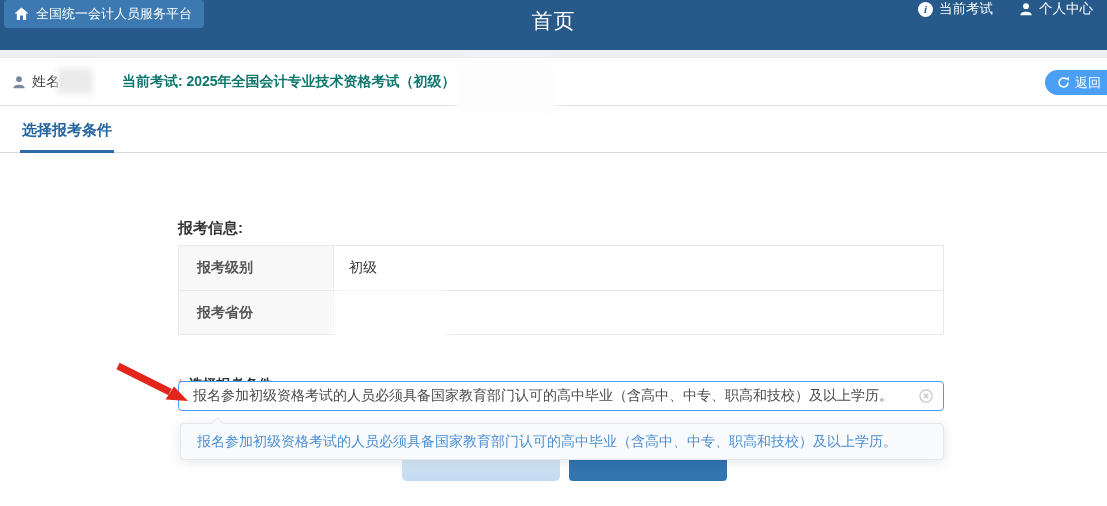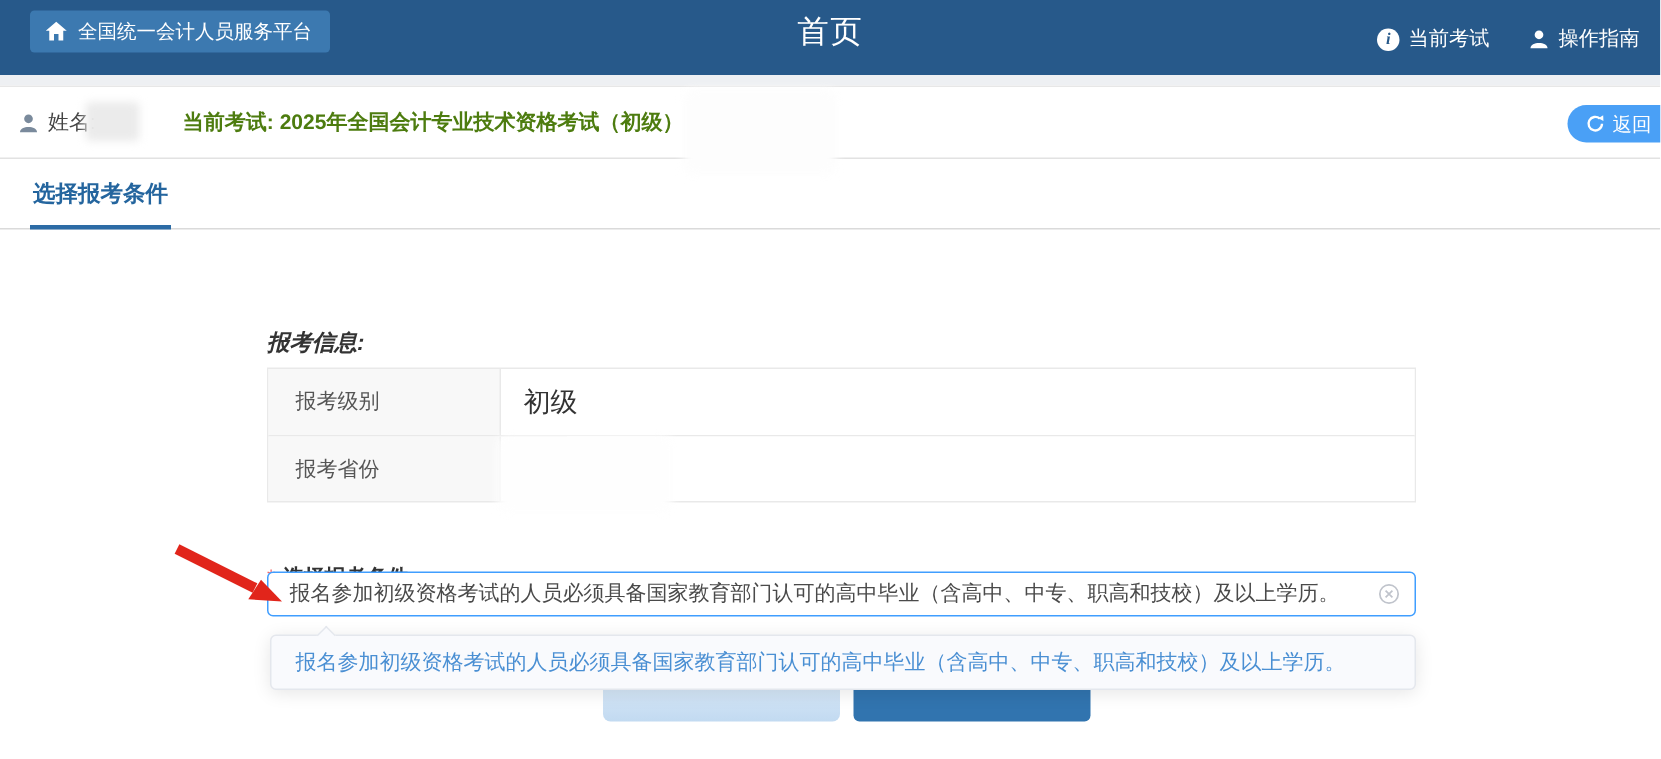--- a/index.html
+++ b/index.html
@@ -1,67 +1,67 @@
 <!DOCTYPE html>
 <html><head>
 <meta charset="utf-8">
 <style>
   * { margin:0; padding:0; box-sizing:border-box; }
   body { font-family:"Liberation Sans","DejaVu Sans",sans-serif; background:#fff; }
   .screen { position:relative; width:1107px; height:506px; overflow:hidden; background:#fff; }
 
   
   .topbar { position:absolute; top:0; left:0; width:1107px; height:50px; background:#27598a;
-            display:flex; align-items:flex-end; padding:0 14px 15px 20px; }
+            display:flex; align-items:flex-start; padding:0 14px 15px 4px; }
   .brand-btn { display:flex; align-items:center; gap:7px; background:#3c79b0; color:#fff;
                font-size:13px; padding:5px 12px 5px 10px; border-radius:3px; cursor:pointer; white-space:nowrap; }
   .page-title { position:absolute; left:0; right:0; top:7px; text-align:center; color:#fff;
                 font-size:21px; font-weight:normal; letter-spacing:1px; pointer-events:none; }
   .topbar-right { margin-left:auto; display:flex; align-items:center; gap:26px; position:relative; z-index:2; }
   .top-link { display:flex; align-items:center; gap:6px; color:#fff; font-size:13.5px; cursor:pointer; white-space:nowrap; }
   .info-icon { display:inline-flex; align-items:center; justify-content:center; width:15px; height:15px;
                border-radius:50%; background:#fff; color:#27598a; font:italic bold 11px "Liberation Serif",serif; }
 
   
   .gap-strip { position:absolute; top:50px; left:0; width:1107px; height:7px; background:#eef0f3; }
 
   
   .subbar { position:absolute; top:57px; left:0; width:1107px; height:49px; background:#fff;
             border-top:1px solid #e7e7e7; border-bottom:1px solid #e2e2e2;
             display:flex; align-items:center; padding:0 0 0 12px; font-size:14px; color:#444; }
   .sub-label { margin-left:6px; }
-  .sub-strong { font-weight:bold; color:#4d7c0f; }
+  .sub-strong { font-weight:bold; color:#0f766e; }
   .exam-text { margin-left:10px; }
   .region-text { margin-left:14px; }
   .back-btn { position:absolute; right:-12px; top:12px; height:25px; border:none; cursor:pointer;
               background:#4aa0f6; color:#fff; font-size:13px; border-radius:13px;
               display:flex; align-items:center; gap:5px; padding:0 18px 0 12px; }
 
   
   .redact { position:absolute; filter:blur(3px); border-radius:3px; }
   .redact-name { left:57px; top:68px; width:36px; height:26px; background:#ebebeb; }
   .redact-region { left:458px; top:62px; width:97px; height:52px; background:#fdfdfd; z-index:20;
                    box-shadow:0 0 4px 2px #fdfdfd; }
   .redact-province { left:334px; top:293px; width:112px; height:47px; background:#fefefe; z-index:20;
                      box-shadow:0 0 4px 2px #fefefe; }
 
   
   .tabbar { position:absolute; top:113px; left:0; width:1107px; height:40px; border-bottom:1px solid #dadada; padding-left:20px; }
   .tab { float:left; height:40px; line-height:34px; border-bottom:3px solid #2c6ba5;
          color:#24659e; font-size:15px; font-weight:bold; cursor:pointer; padding:0 2px; }
 
   
-  .section-heading { position:absolute; left:178px; top:219px; font-size:15px; font-weight:bold; color:#333;font-style:italic; }
+  .section-heading { position:absolute; left:178px; top:219px; font-size:15px; font-weight:bold; color:#333; }
 
   .info-table { position:absolute; left:178px; top:245px; width:766px; border:1px solid #e9e9e9; }
   .info-row { display:flex; height:44px; }
   .info-row + .info-row { border-top:1px solid #e9e9e9;gap:44px; }
   .info-cell-label { width:155px; background:#f8f8f8; border-right:1px solid #e9e9e9; color:#555;
-                     font-size:14px; display:flex; align-items:center; padding-left:18px; }
-  .info-cell-value { flex:1; background:#fff; color:#333; font-size:18px; display:flex; align-items:center; padding-left:15px; }
+                     font-size:14px; display:flex; align-items:center; padding-left:18px;font-weight:bold; }
+  .info-cell-value { flex:1; background:#fff; color:#333; font-size:14px; display:flex; align-items:center; padding-left:15px; }
 
   .field-label { position:absolute; left:178px; top:376px; font-size:14px; color:#333; font-weight:600; }
   .req { color:#f56c6c; margin-right:5px; font-weight:normal; }
 
   .input-wrap { position:absolute; left:178px; top:381px; width:766px; height:30px; }
   .condition-input { width:100%; height:100%; border:1px solid #409eff; border-radius:4px;
                      padding:0 34px 0 14px; font-size:14px; color:#4a4a4a; outline:none;
                      font-family:"Liberation Sans","DejaVu Sans",sans-serif; background:#fff; }
   .clear-icon { position:absolute; right:11px; top:8px; cursor:pointer; }
 
@@ -97,21 +97,21 @@
     <div class="topbar-right">
       <div class="top-link">
         <span class="info-icon">i</span>
         <span>当前考试</span>
       </div>
       <div class="top-link">
         <svg width="14" height="14" viewBox="0 0 16 15">
           <circle cx="8" cy="4.3" r="3.3" fill="#fff"></circle>
           <path d="M1.5 14.5 C1.5 9.3 14.5 9.3 14.5 14.5 Z" fill="#fff"></path>
         </svg>
-        <span>操作指南</span>
+        <span>个人中心</span>
       </div>
     </div>
   </header>
 
   <div class="gap-strip"></div>
 
   <div class="subbar">
     <svg width="14" height="14" viewBox="0 0 16 15">
       <circle cx="8" cy="4.3" r="3.3" fill="#7a8a9c"></circle>
       <path d="M1.5 14.5 C1.5 9.3 14.5 9.3 14.5 14.5 Z" fill="#7a8a9c"></path>

